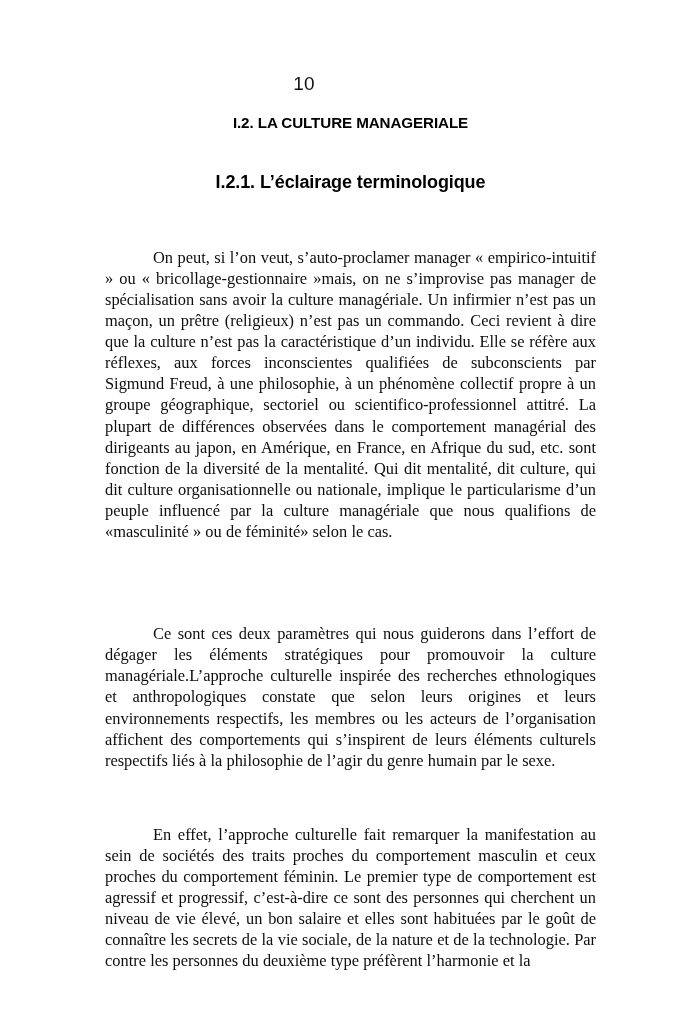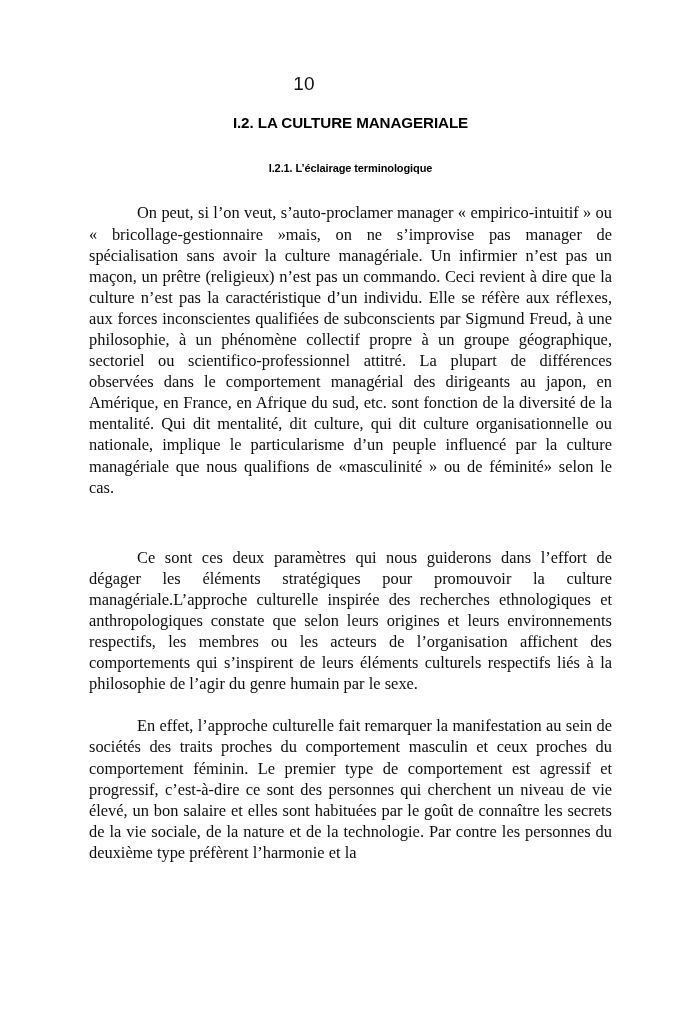--- a/index.html
+++ b/index.html
@@ -55,32 +55,32 @@
     color: #000000;
     text-align: center;
     letter-spacing: -0.1px;
   }
   .h-main {
     font-size: 15.2px;
     line-height: 1.2;
     margin: 10px 0 0 0;
   }
   .h-sub {
-    font-size: 11px;
+    font-size: 18px;
     line-height: 1.2;
-    margin: 0;
+    margin: 10px;
   }
   .sp-after-main { height: 30px; }
   .sp-after-sub  { height: 27px; }
   .sp-before-sub2 { height: 24px; }
   .sp-after-sub2 { height: 25px; }
 
   
   .para {
-    margin: 0;
+    margin: 16px;
     font-family: "Liberation Serif", "DejaVu Serif", serif;
     font-size: 16.4px;
     line-height: 21.1px;
     text-align: justify;
     text-justify: inter-word;
     text-indent: 48px;
     color: #0d0d0d;
     word-spacing: 0.1px;
     hyphens: none;
   }

